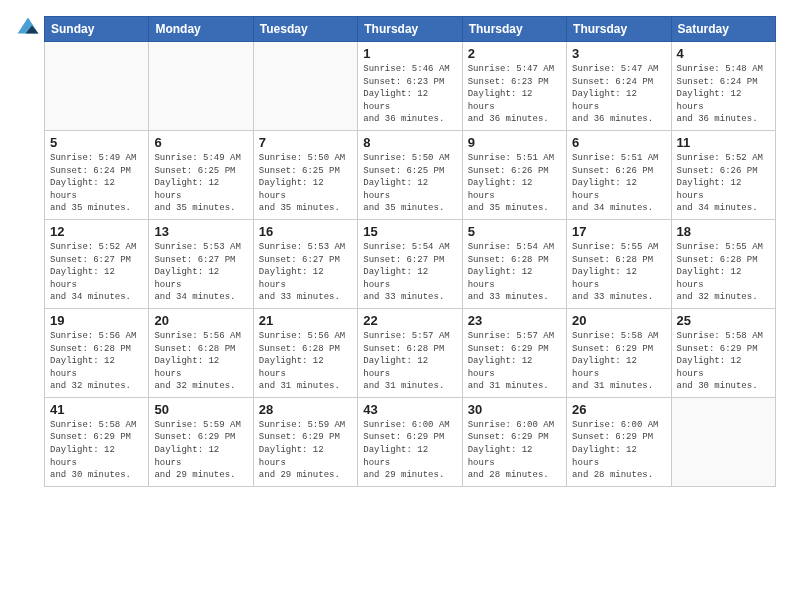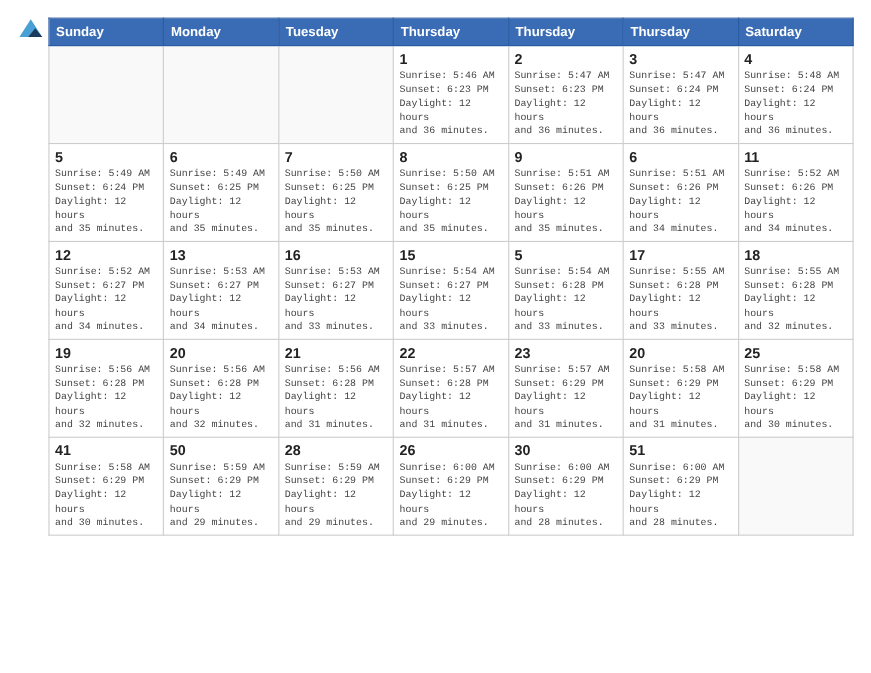--- a/index.html
+++ b/index.html
@@ -330,35 +330,35 @@
 and 29 minutes.</div>
           </td>
           <td>
             <div class="day-num">28</div>
             <div class="day-info" style="white-space: pre-line;">Sunrise: 5:59 AM
 Sunset: 6:29 PM
 Daylight: 12 hours
 and 29 minutes.</div>
           </td>
           <td>
-            <div class="day-num">26</div>
+            <div class="day-num">43</div>
             <div class="day-info" style="white-space: pre-line;">Sunrise: 6:00 AM
 Sunset: 6:29 PM
 Daylight: 12 hours
 and 29 minutes.</div>
           </td>
           <td>
             <div class="day-num">30</div>
             <div class="day-info" style="white-space: pre-line;">Sunrise: 6:00 AM
 Sunset: 6:29 PM
 Daylight: 12 hours
 and 28 minutes.</div>
           </td>
           <td>
-            <div class="day-num">51</div>
+            <div class="day-num">26</div>
             <div class="day-info" style="white-space: pre-line;">Sunrise: 6:00 AM
 Sunset: 6:29 PM
 Daylight: 12 hours
 and 28 minutes.</div>
           </td>
           <td class="empty"></td>
         </tr>
       </tbody>
   </table>
 </div>

